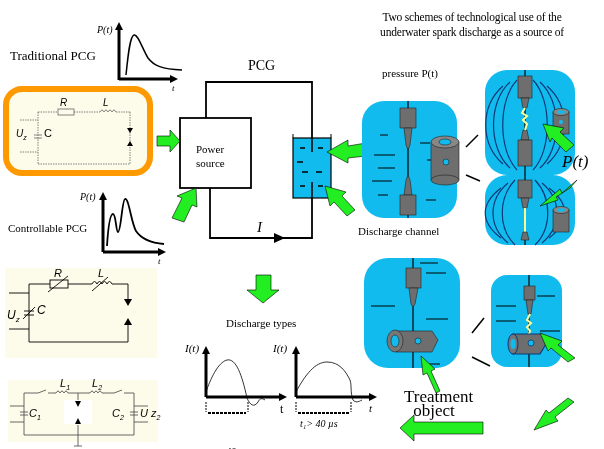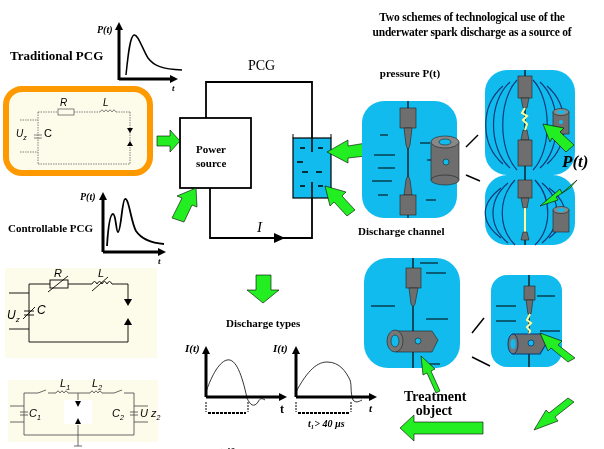--- a/index.html
+++ b/index.html
@@ -1,18 +1,18 @@
 <!DOCTYPE html>
 <html><head>
 <meta charset="utf-8">
 <style>
   html, body { margin:0; padding:0; background:#fff; }
   body { width:604px; height:449px; position:relative; overflow:hidden; font-family:"Liberation Serif", serif; }
   .abs { position:absolute; }
-  .label { font-family:"Liberation Serif", serif; font-weight:bold; color:#000; }
+  .label { font-family:"Liberation Serif", serif; font-weight:normal; color:#000; }
   .ital { font-style:italic; }
   svg { position:absolute; left:0; top:0; overflow:visible; }
   .title { font-size:11.5px; text-align:center; line-height:15px; letter-spacing:-0.2px; }
 </style>
 </head>
 <body>
 
 <div class="abs label" style="left:10px;top:48px;font-size:13px;">Traditional PCG</div>
 
 <svg width="604" height="449">
@@ -302,33 +302,33 @@
 <div class="abs ital" style="left:29px;top:407px;font-size:11px;font-family:'Liberation Sans',sans-serif;"><span>C</span><sub style="font-size:7px;">1</sub></div>
 <div class="abs ital" style="left:112px;top:407px;font-size:11px;font-family:'Liberation Sans',sans-serif;"><span>C</span><sub style="font-size:7px;">2</sub></div>
 <div class="abs ital" style="left:140px;top:407px;font-size:11px;font-family:'Liberation Sans',sans-serif;"><span>U z</span><sub style="font-size:7px;">2</sub></div>
 
 <div class="abs label" style="left:226px;top:317px;font-size:11px;">Discharge types</div>
 <div class="abs label ital" style="left:185px;top:342px;font-size:11px;">I(t)</div>
 <div class="abs label" style="left:280px;top:402px;font-size:12px;">t</div>
 <div class="abs label ital" style="left:208px;top:418px;font-size:10px;margin-top:28px;">t₁ &lt; 40 µs</div>
 <div class="abs label ital" style="left:273px;top:342px;font-size:11px;">I(t)</div>
 <div class="abs label ital" style="left:369px;top:402px;font-size:11px;">t</div>
-<div class="abs label ital" style="left:300px;top:418px;font-size:10px;margin-left:8px;">t₁&gt; 40 µs</div>
+<div class="abs label ital" style="left:300px;top:418px;font-size:10px;">t₁&gt; 40 µs</div>
 
 <div class="abs label title" style="left:345px;top:10px;width:254px;">
   <div>Two schemes of technological use of the</div>
   <div>underwater spark discharge as a source of</div>
 </div>
 
 <div class="abs label" style="left:360px;top:66px;width:100px;text-align:center;font-size:11px;line-height:14px;">
   <div>pressure P(t)</div>
 </div>
 
 <div class="abs label" style="left:358px;top:224px;width:110px;text-align:left;font-size:11px;line-height:14px;">
   <div>Discharge channel</div>
 </div>
 
 <div class="abs label" style="left:562px;top:152px;font-size:17px;font-style:italic;">P(t)</div>
 
-<div class="abs label" style="left:404px;top:390px;width:60px;text-align:center;font-size:14px;line-height:14px;">
+<div class="abs label" style="left:404px;top:390px;width:60px;text-align:center;font-size:17px;line-height:14px;">
   <div>Treatment</div>
   <div>object</div>
 </div>
 
 </body></html>

